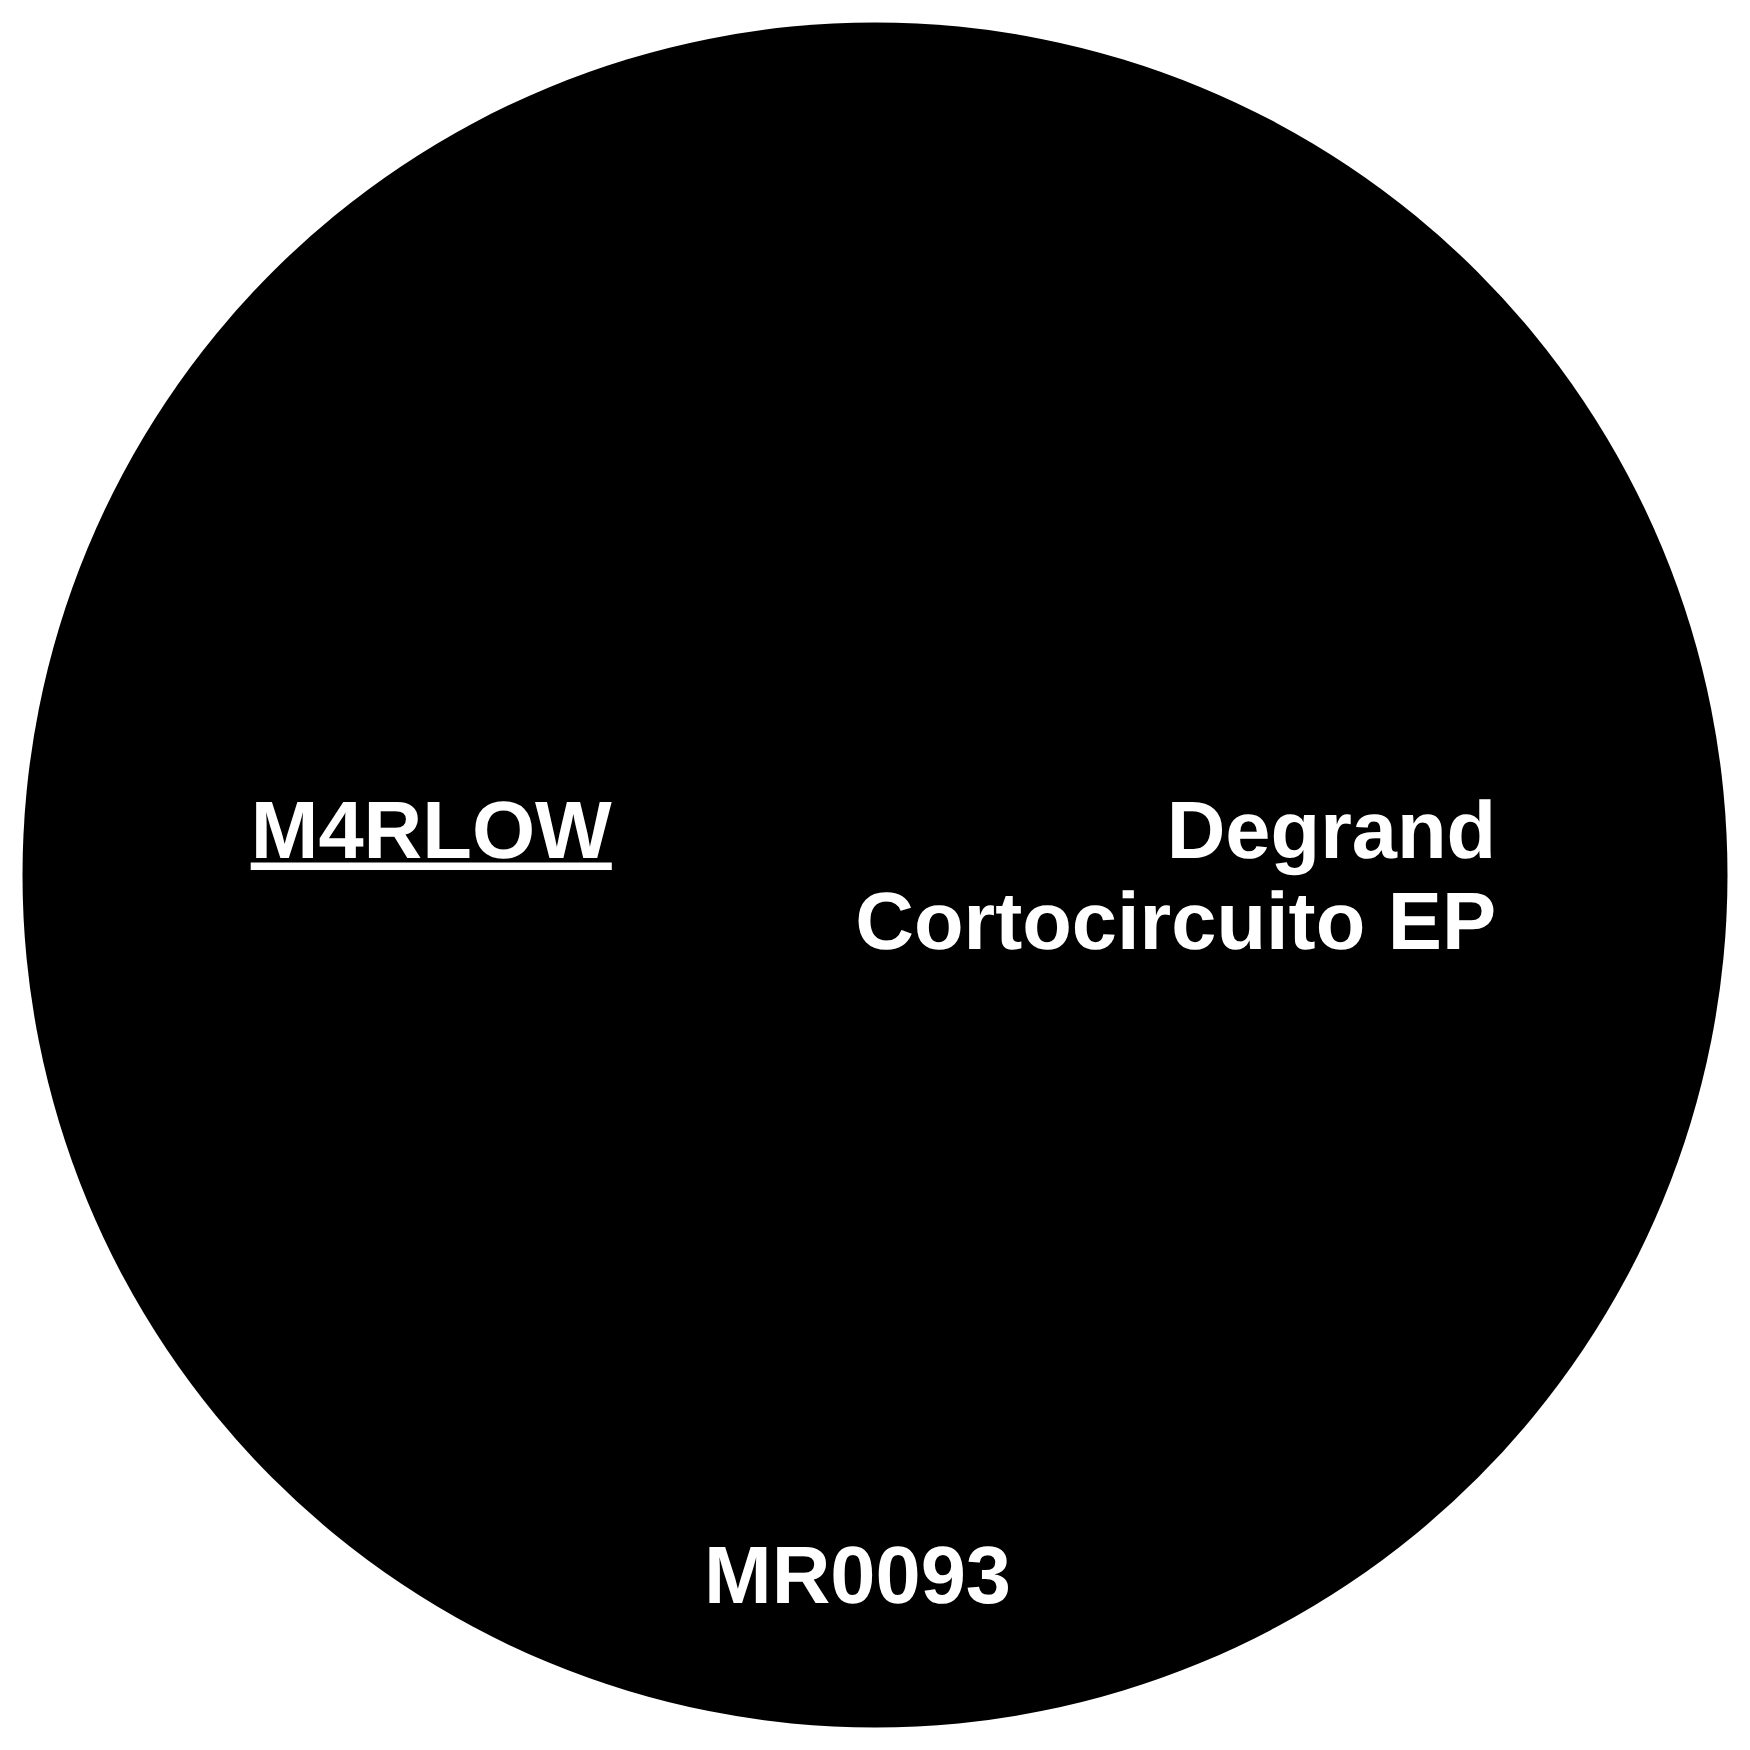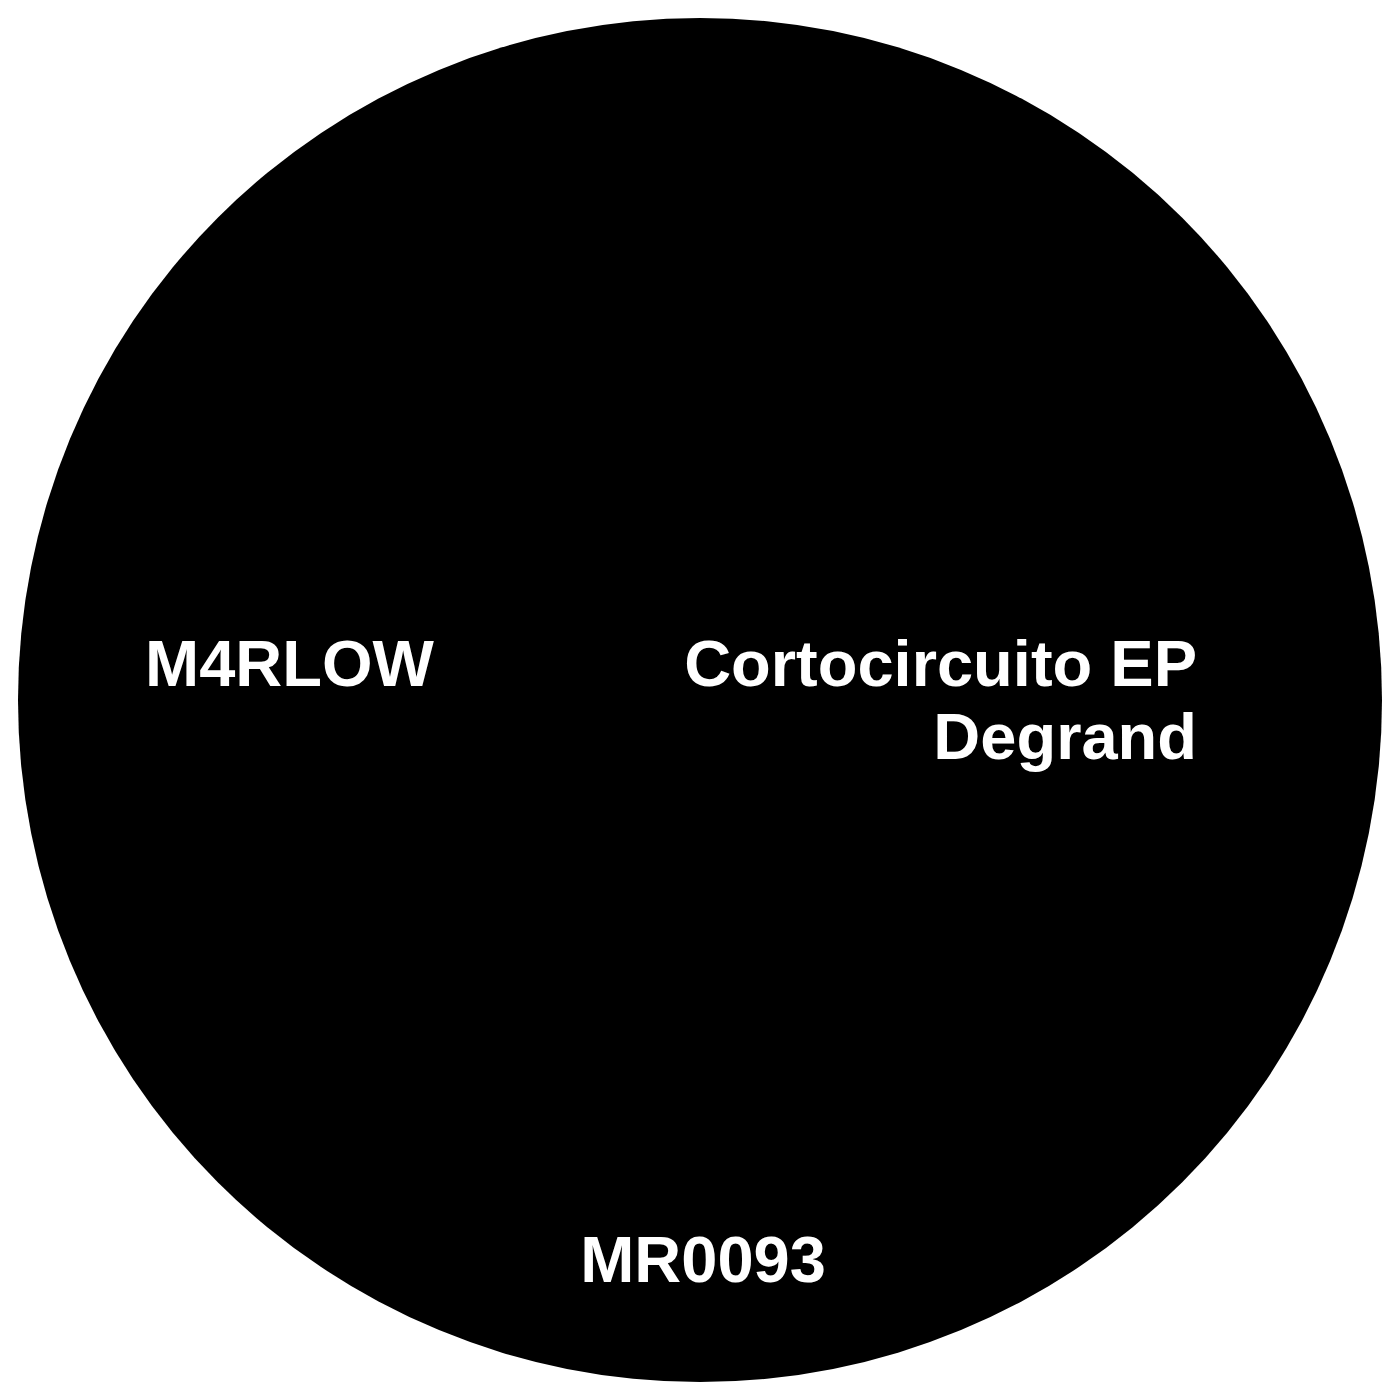--- a/index.html
+++ b/index.html
@@ -28,44 +28,44 @@
       color: #ffffff;
       font-weight: bold;
       font-size: 65px;
       line-height: 73px;
       white-space: nowrap;
     }
     .label-block {
       left: 145px;
       width: 400px;
       top: 627px;
-      text-align: left;
+      text-align: center;
+      text-decoration: underline;
     }
     .release-block {
       right: 203px;
       top: 627px;
       text-align: right;
     }
     .catalog {
       left: 0;
       width: 1372px;
       top: 1223px;
       text-align: center;
-      padding-left: 17px;
     }
     .line { display: block; }
   </style>
 </head>
 <body>
 
 <div class="disc">
 </div>
 
 <div class="txt label-block">
   <span class="line">M4RLOW</span>
 </div>
 
 <div class="txt release-block">
+  <span class="line">Degrand</span>
   <span class="line">Cortocircuito EP</span>
-  <span class="line">Degrand</span>
 </div>
 
 <div class="txt catalog">MR0093</div>
 
 </body></html>

